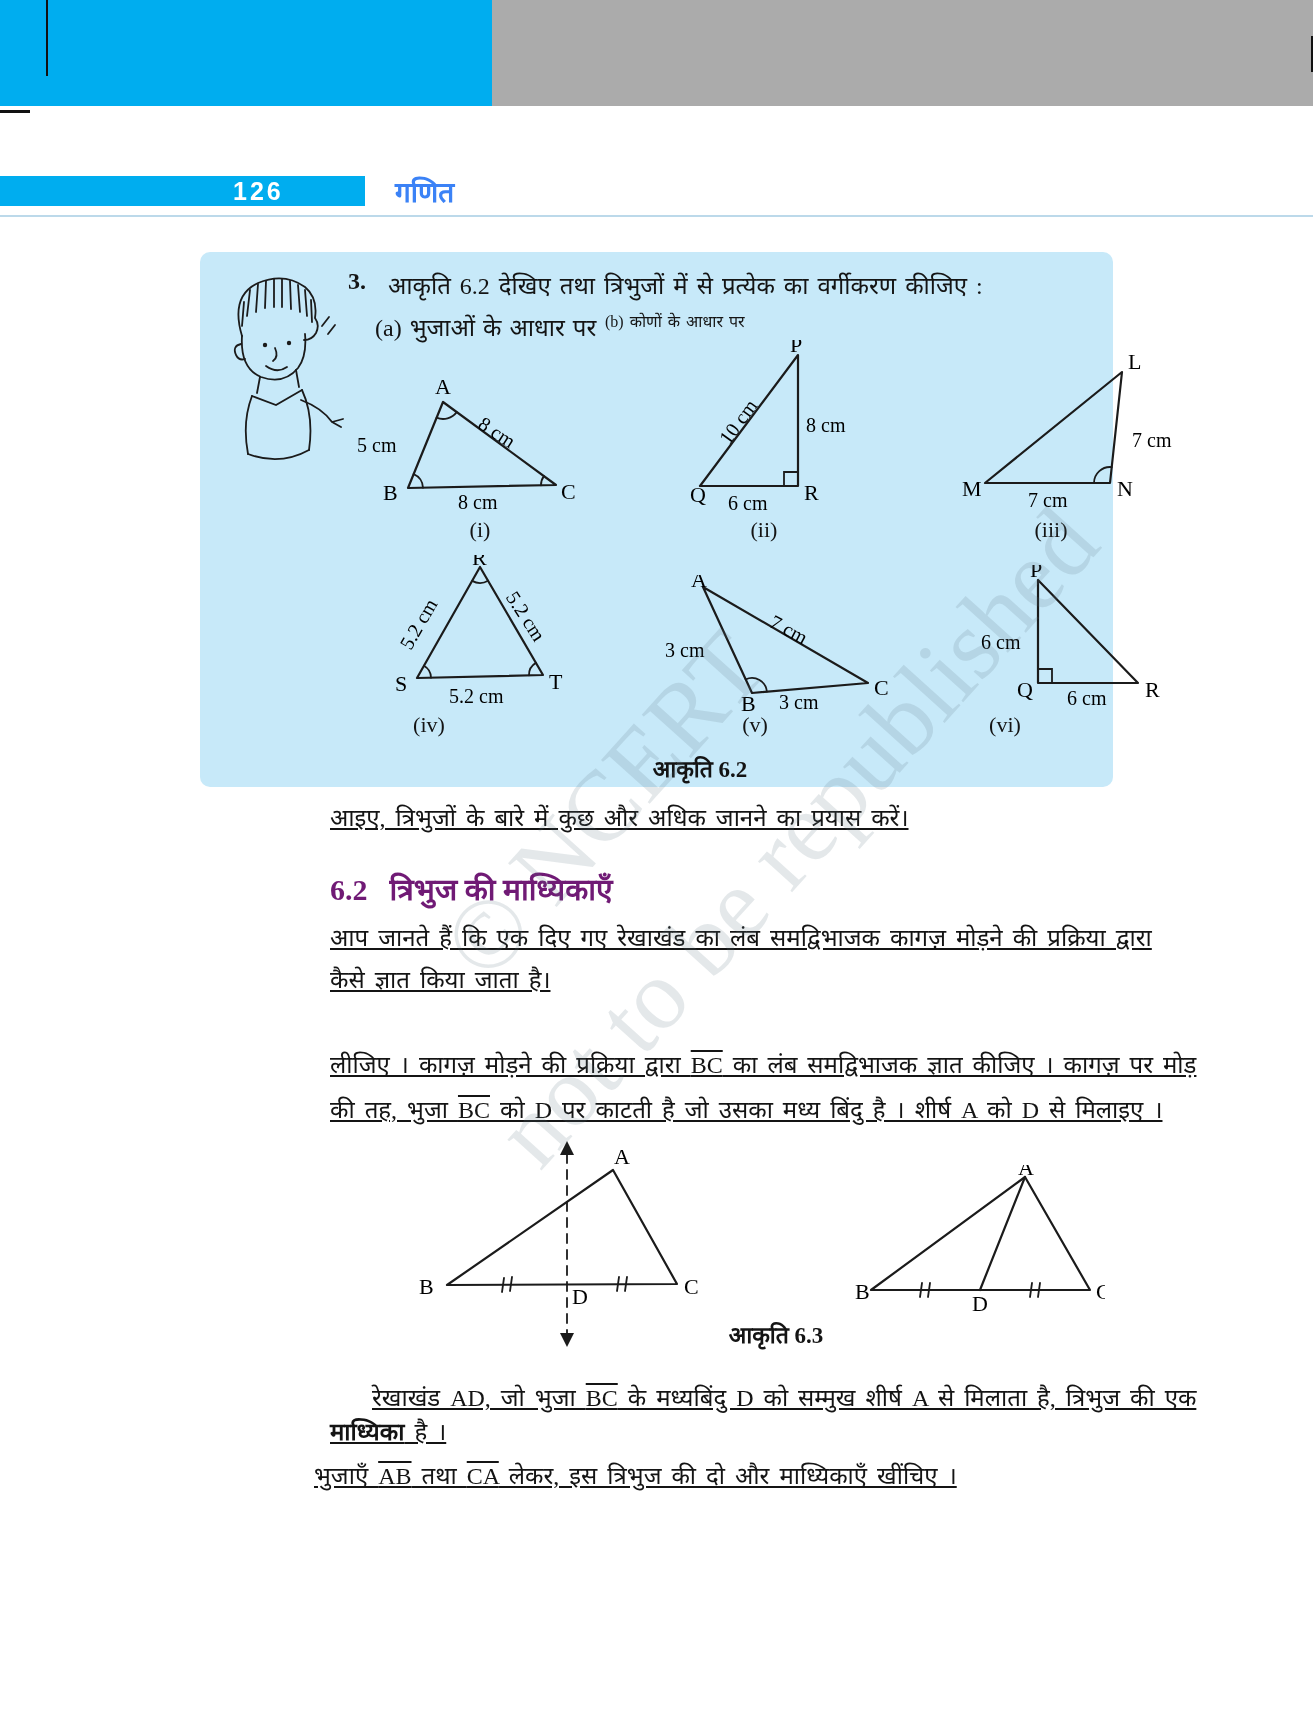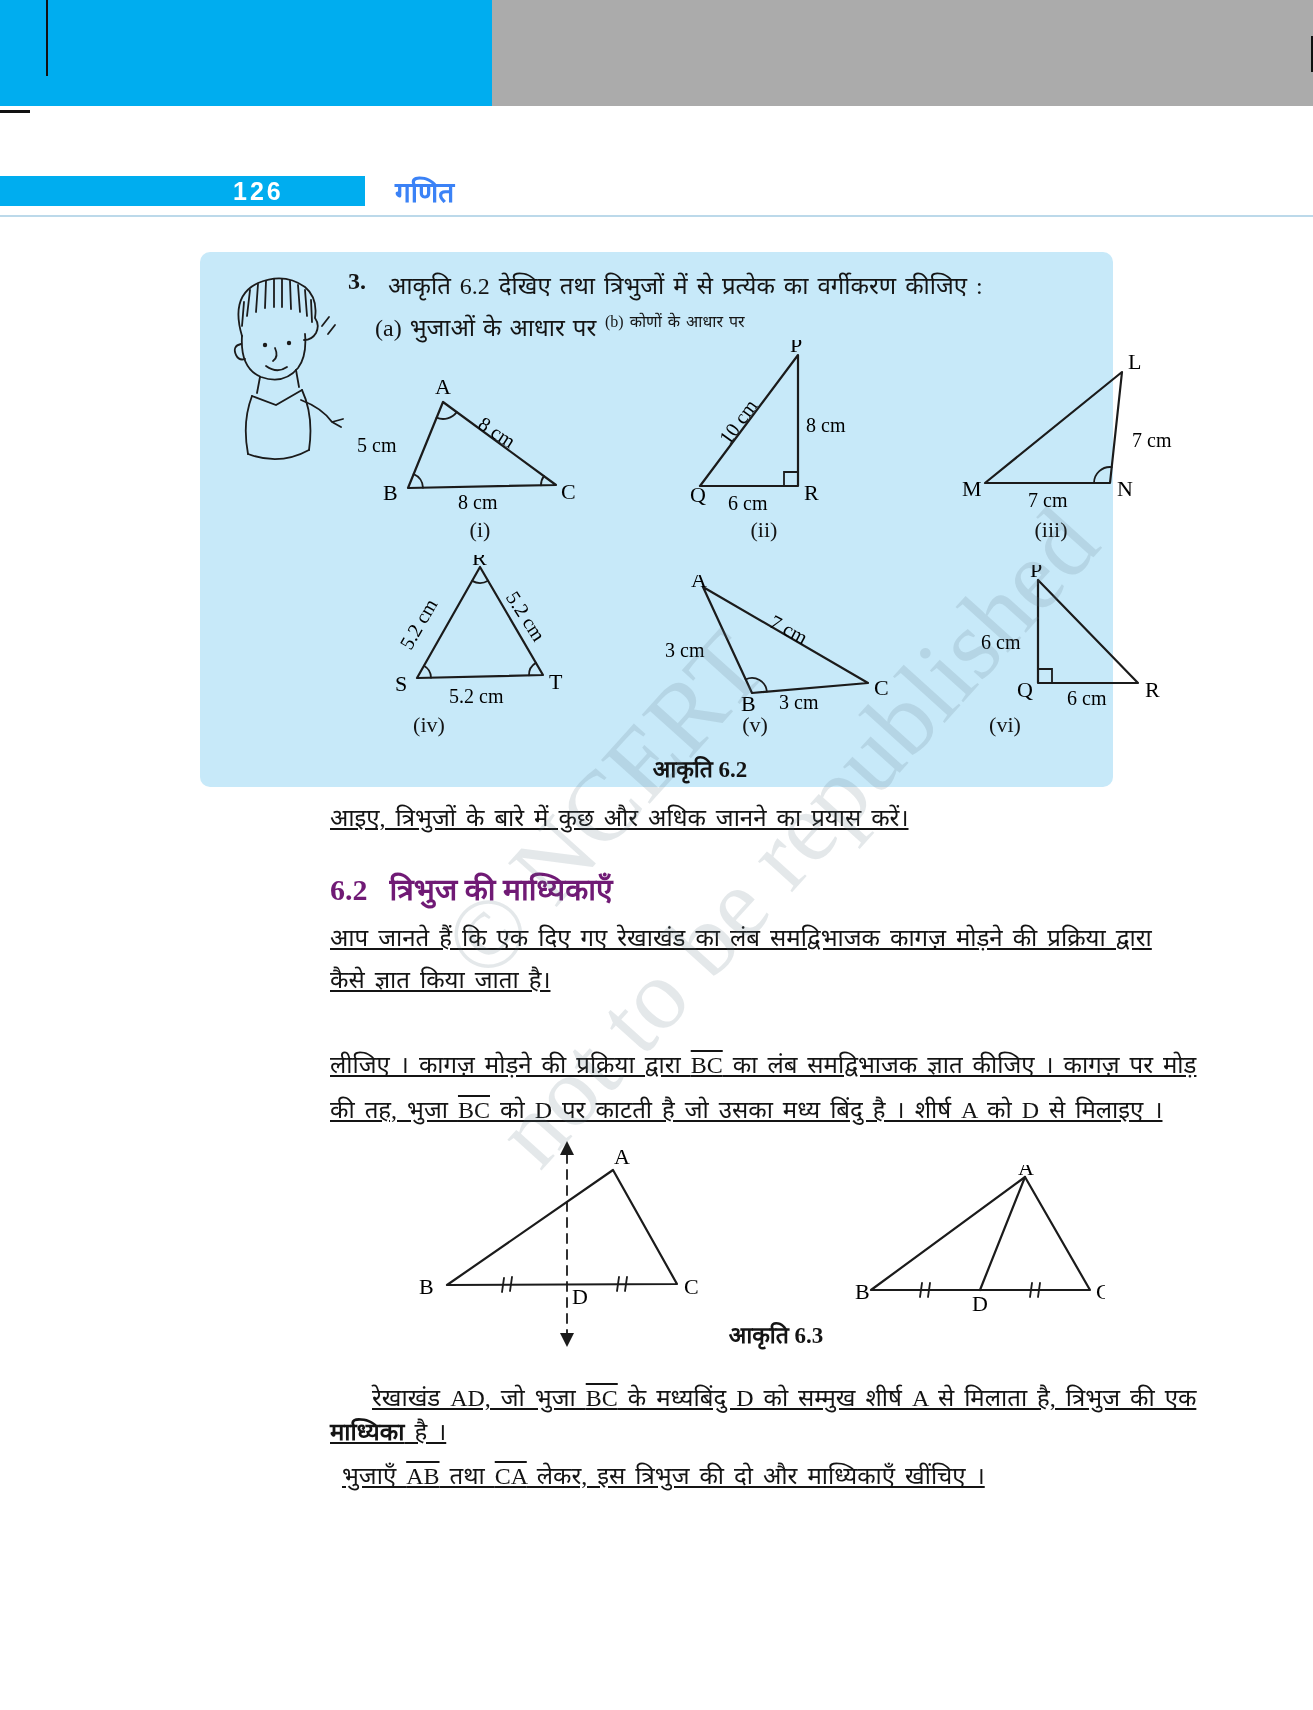--- a/index.html
+++ b/index.html
@@ -213,21 +213,21 @@
     <text class="vtx" x="0" y="134">B</text>
     <text class="vtx" x="241" y="134">C</text>
     <text class="vtx" x="117" y="146">D</text>
   </svg>
 
   <div class="abs figcap" style="left:666px;top:1318px;width:220px;">आकृति 6.3</div>
 
   <div class="abs bt indent" style="top:1380px;"><span>रेखाखंड AD, जो भुजा </span><span class="ov">BC</span><span> के मध्यबिंदु D को सम्मुख शीर्ष A से मिलाता है, त्रिभुज की एक</span></div>
   <div class="abs bt" style="left:330px;top:1414px;"><span class="b">माध्यिका</span><span> है ।</span></div>
 
-  <div class="abs bt" style="left:342px;top:1458px;"><span>भुजाएँ </span><span class="ov">AB</span><span> तथा </span><span class="ov">CA</span><span> लेकर, इस त्रिभुज की दो और माध्यिकाएँ खींचिए ।</span></div>
+  <div class="abs bt" style="left:314px;top:1458px;"><span>भुजाएँ </span><span class="ov">AB</span><span> तथा </span><span class="ov">CA</span><span> लेकर, इस त्रिभुज की दो और माध्यिकाएँ खींचिए ।</span></div>
 
   <div class="abs footer">2019-20</div>
 
   <div class="abs watermark">
     <span class="wm1">© NCERT</span>
     <span class="wm2">not to be republished</span>
   </div>
 
 </div>
 

